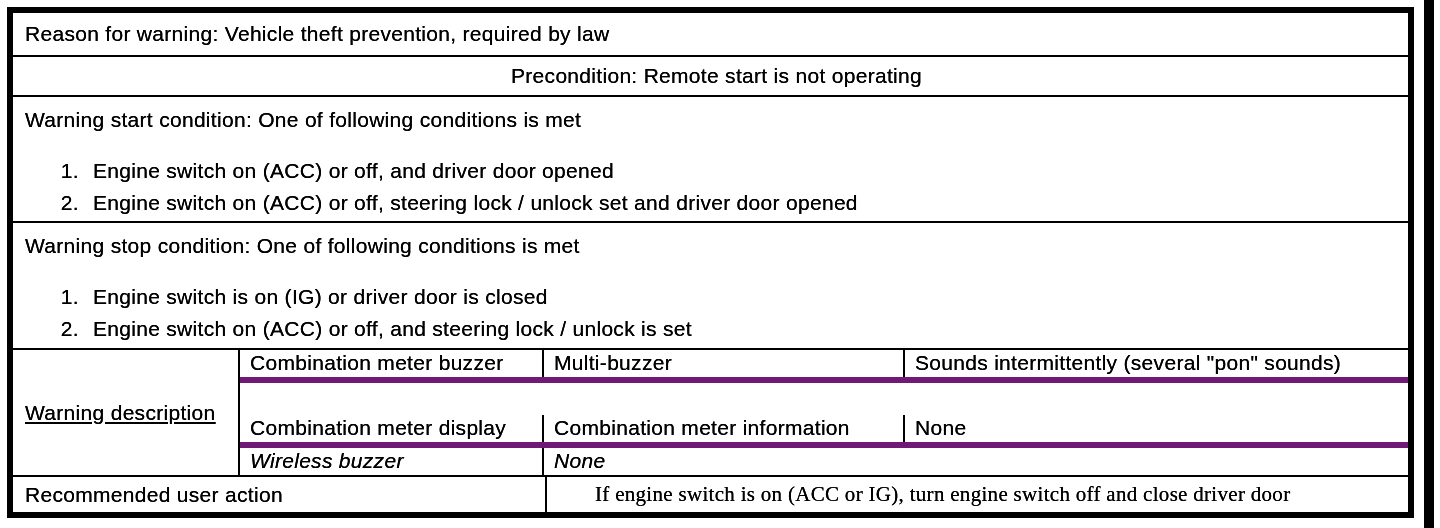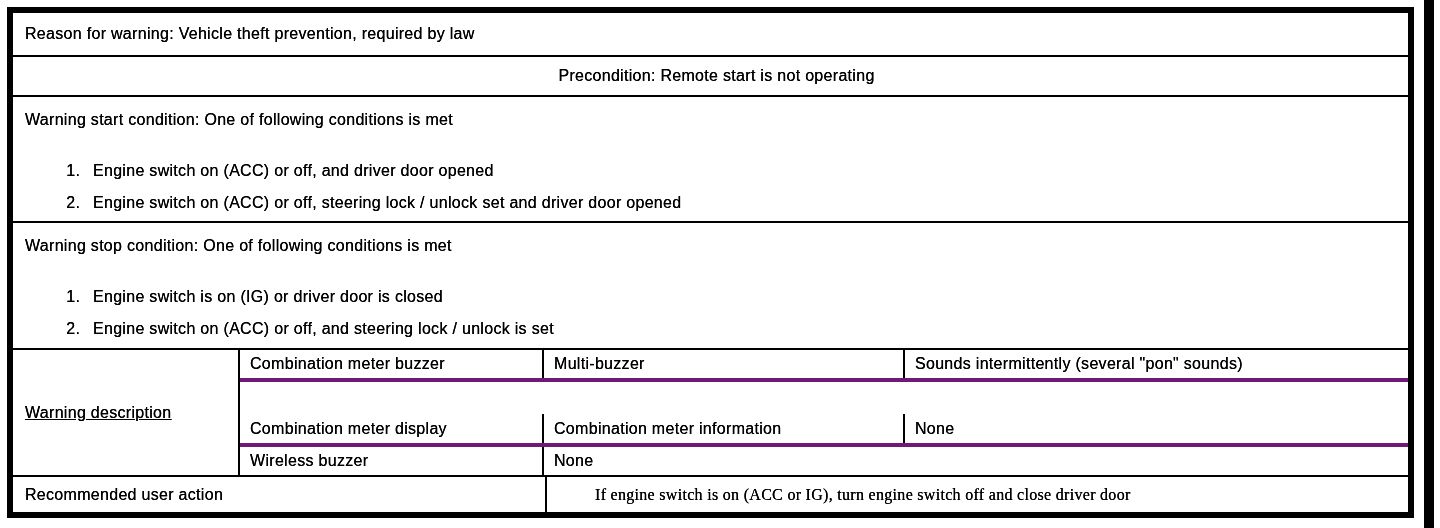--- a/index.html
+++ b/index.html
@@ -2,21 +2,21 @@
 <html><head>
 <meta charset="utf-8">
 <style>
   html, body { margin: 0; padding: 0; background: #ffffff; }
   .page {
     position: relative;
     width: 1440px;
     height: 528px;
     background: #ffffff;
     font-family: "Liberation Sans", sans-serif;
-    font-size: 16px;
+    font-size: 21px;
     color: #000000;
     letter-spacing: 0.3px;
     overflow: hidden;
     text-shadow: 0 0 0.4px #000;
   }
   .doc-table {
     position: absolute;
     left: 7px;
     top: 7px;
     width: 1407px;
@@ -36,22 +36,22 @@
   .r-list .hdr { line-height: 30px; display: block; }
   .r-list ol { margin: 20px 0 0 0; padding-left: 60px; line-height: 32px; }
   .r-list li { padding-left: 8px; }
 
   .r-desc { height: 127px; display: flex; }
   .desc-label {
     width: 227px; box-sizing: border-box; border-right: 2px solid #000;
     display: flex; align-items: center; padding-left: 12px; flex-shrink: 0; text-decoration: underline;
   }
   .desc-body { flex: 1; display: flex; flex-direction: column; min-width: 0; }
-  .subrow { display: flex; border-bottom: 4px solid #701a75; box-sizing: border-box; }
-  .subrow:last-child { border-bottom: none; }
+  .subrow { display: flex; border-bottom: 6px solid #701a75; box-sizing: border-box; }
+  .subrow:last-child { border-bottom: none; font-style: italic; }
   .sr1 { height: 43px; }
   .sr2 { height: 44px; margin-top: 32px; }
   .sr3 { height: 38px; }
   .cell {
     box-sizing: border-box; border-right: 2px solid #000;
     display: flex; align-items: center; padding-left: 10px;
     overflow: hidden; white-space: nowrap;
   }
   .cell:last-child { border-right: none; }
   .c2 { width: 304px; flex-shrink: 0; }

